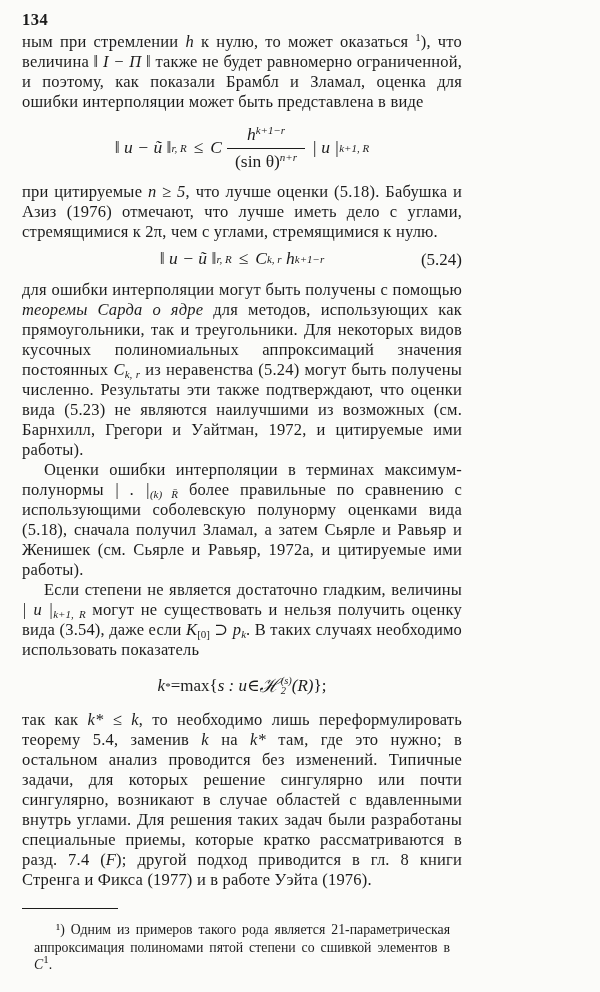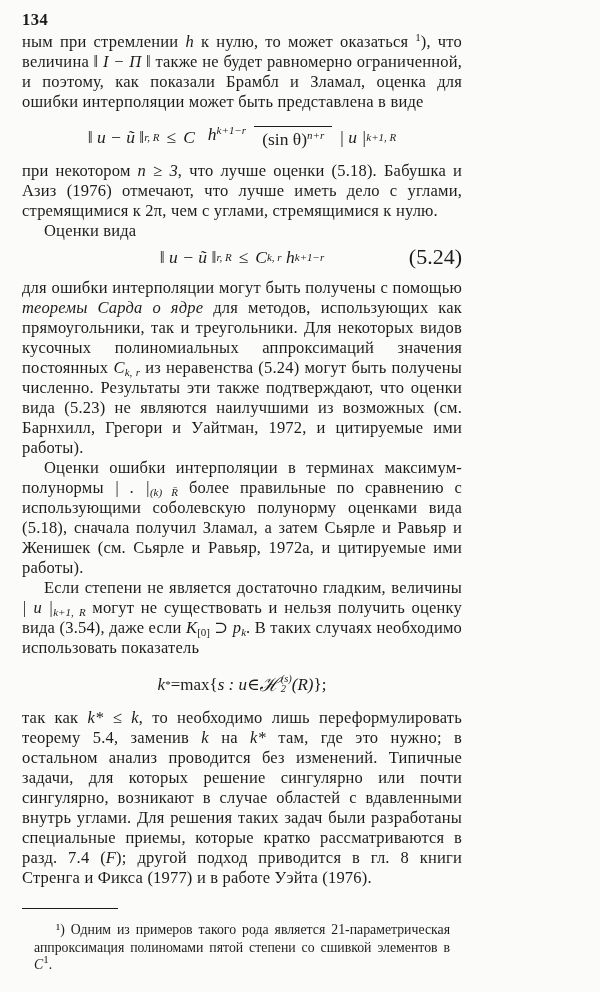--- a/index.html
+++ b/index.html
@@ -49,35 +49,35 @@
     justify-content: center;
     align-items: center;
     font-size: 17.5px;
     line-height: 1;
   }
   .formula .mi { font-style: italic; }
   .formula .rel { margin: 0 7px; font-style: normal; }
   .f1 { margin: 14px 0 12px; }
   .frac {
     display: inline-flex;
-    flex-direction: row;
+    flex-direction: column;
     text-align: center;
     margin: 0 7px 0 5px;
     vertical-align: middle;
   }
   .frac .num { padding: 0 8px 4px; }
   .frac .den { border-top: 1.6px solid #1c1c1c; padding: 4px 8px 0; font-style: normal; }
   .f2 { margin: 8px 0 12px; }
   .eqno {
     position: absolute;
     right: 0;
     top: 50%;
     transform: translateY(-50%);
     font-style: normal;
-    font-size: 22px;
+    font-size: 17px;
   }
   .f3 { margin: 16px 0 14px; font-size: 17px; }
   .f3 .rm { font-style: normal; }
   .scrH { font-style: italic; font-size: 19px; }
   .stack {
     display: inline-flex;
     flex-direction: column;
     align-items: flex-start;
     font-size: 10.5px;
     line-height: 10px;
@@ -120,23 +120,22 @@
     <span class="rel">≤</span>
     <span class="mi">C</span>
     <span class="frac">
       <span class="num"><span class="mi">h</span><sup class="mi">k+1−r</sup></span>
       <span class="den"><span>(sin θ)</span><sup class="mi">n+r</sup></span>
     </span>
     <span class="mi">| u |</span>
       <sub class="mi">k+1, R</sub>
   </div>
 
-  <p class="body-par"><span>при некотором </span><i class="mi">n ≥ 3</i><span>, что лучше оценки (5.18). Бабушка и Азиз (1976) отмечают, что лучше иметь дело с углами, стремящимися к 2π, чем с углами, стремящимися к нулю.</span></p>
+  <p class="body-par"><span>при цитируемые </span><i class="mi">n ≥ 5</i><span>, что лучше оценки (5.18). Бабушка и Азиз (1976) отмечают, что лучше иметь дело с углами, стремящимися к 2π, чем с углами, стремящимися к нулю.</span></p>
 
-  <p class="body-par indent"><span>Оценки вида</span></p>
 
   <div class="formula f2">
     <span class="mi">‖ u − ũ ‖</span><sub class="mi">r, R</sub>
     <span class="rel">≤</span>
     <span class="mi">C</span><sub class="mi">k, r</sub>&nbsp;
     <span class="mi">h</span><sup class="mi">k+1−r</sup>
     <span class="eqno">(5.24)</span>
   </div>
 
   <p class="body-par"><span>для ошибки интерполяции могут быть получены с помощью </span><i>теоремы Сарда о ядре</i><span> для методов, использующих как прямоугольники, так и треугольники. Для некоторых видов кусочных полиномиальных аппроксимаций значения постоянных </span><i class="mi">C</i><sub class="mi">k, r</sub><span> из неравенства (5.24) могут быть получены численно. Результаты эти также подтверждают, что оценки вида (5.23) не являются наилучшими из возможных (см. Барнхилл, Грегори и Уайтман, 1972, и цитируемые ими работы).</span></p>

